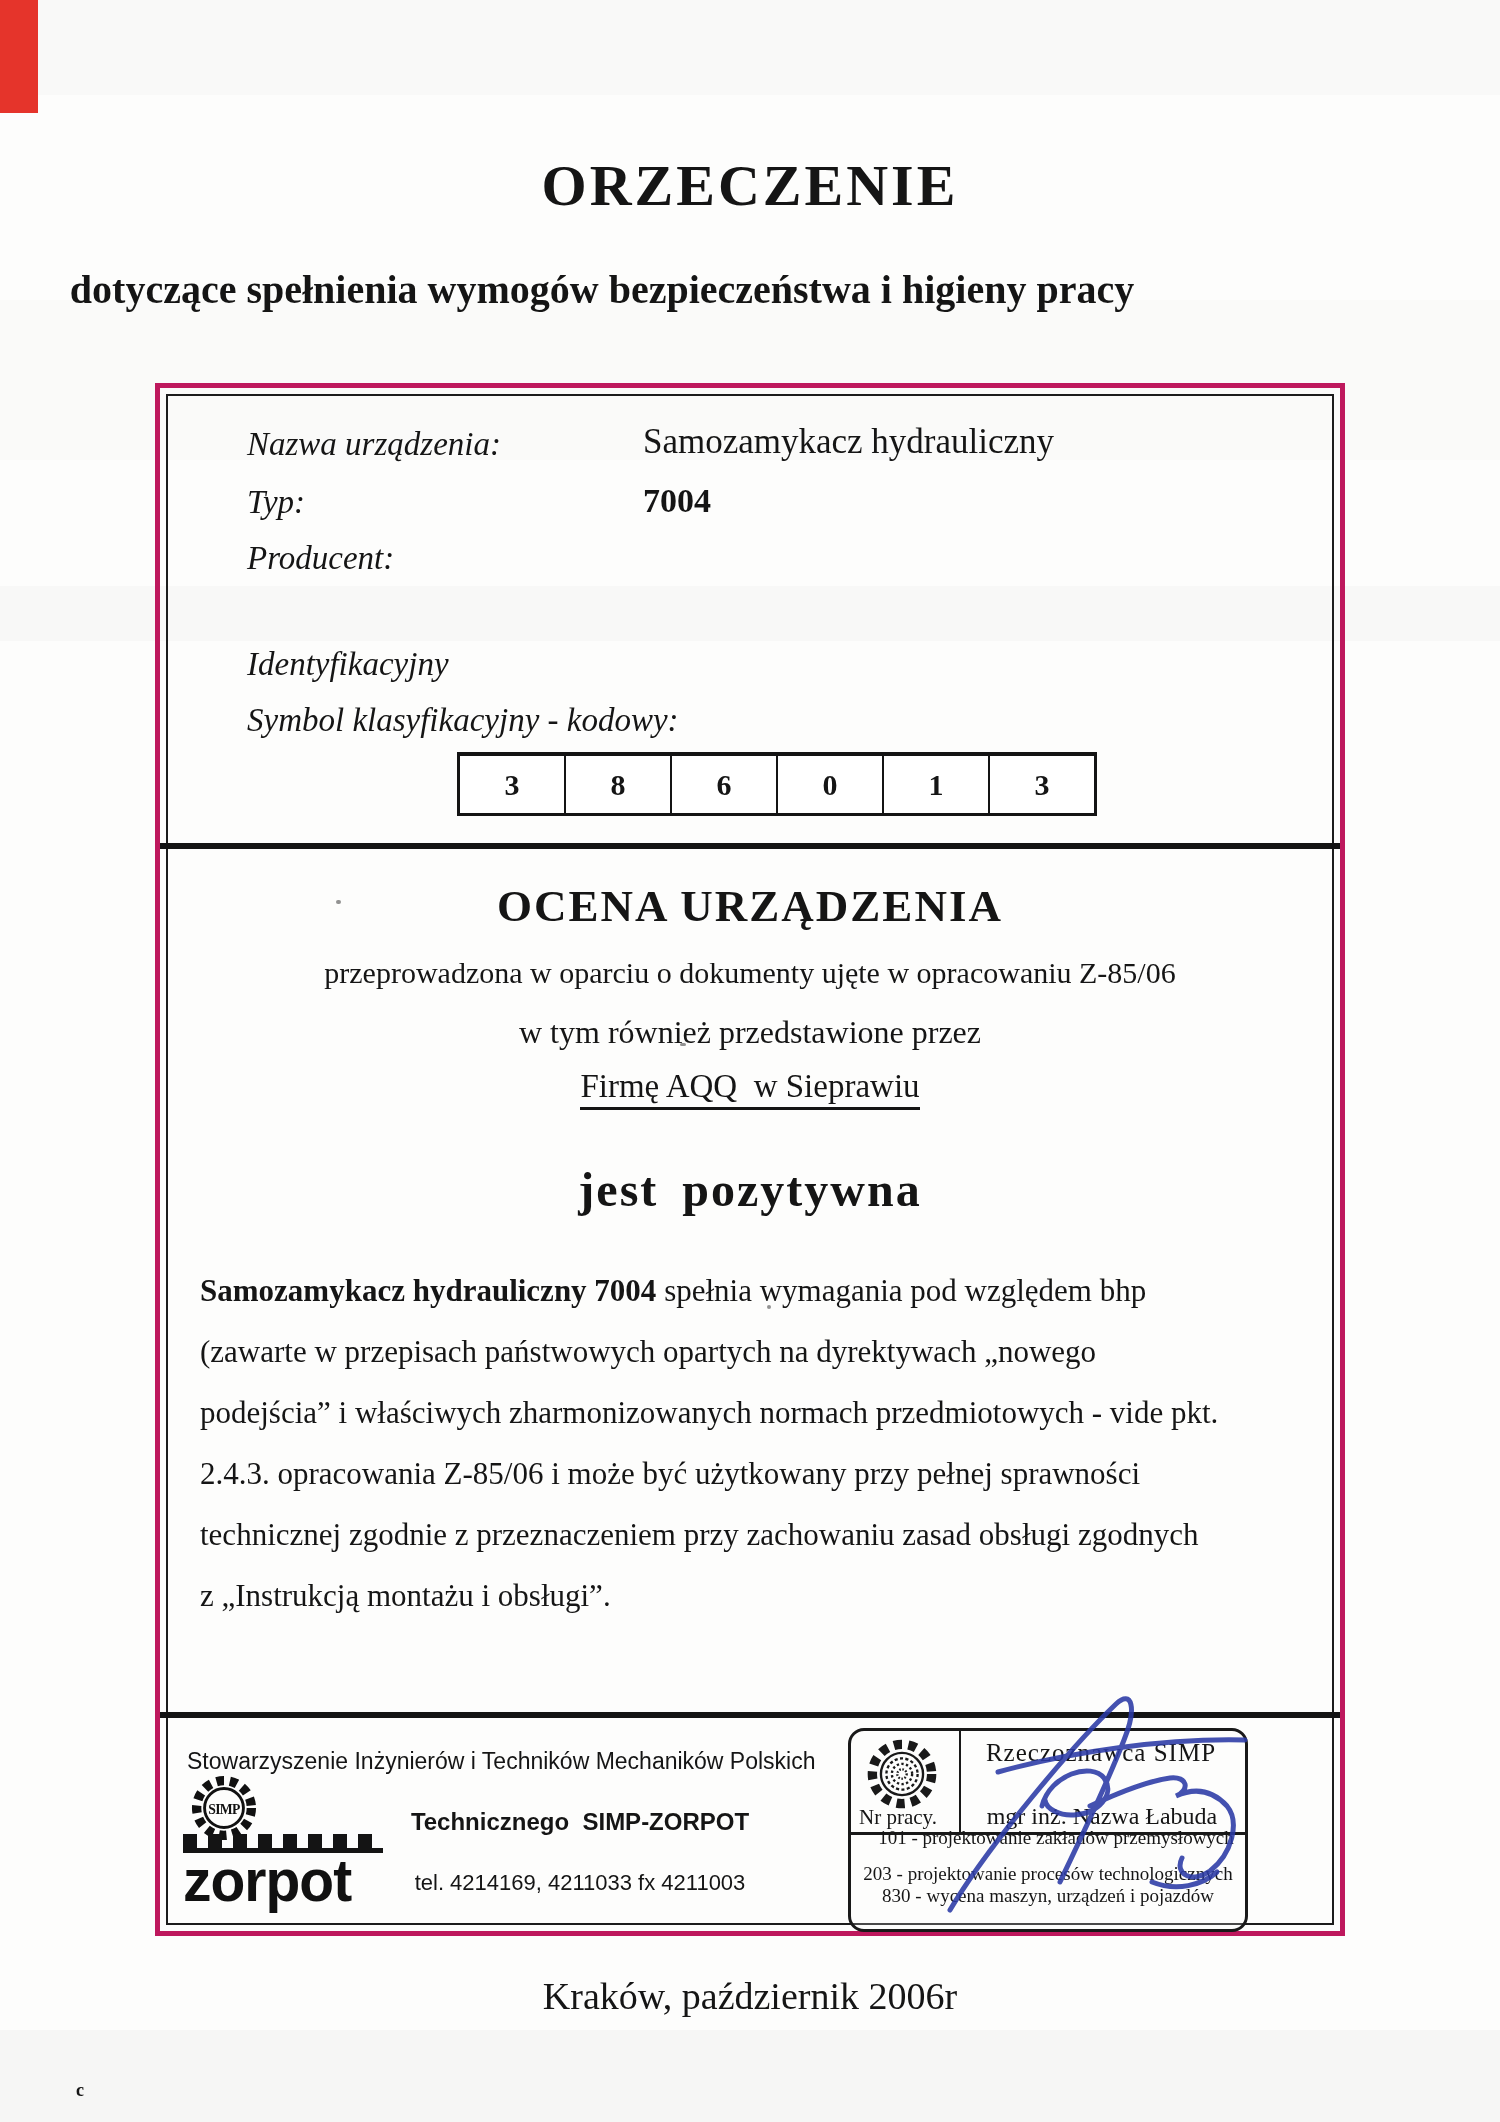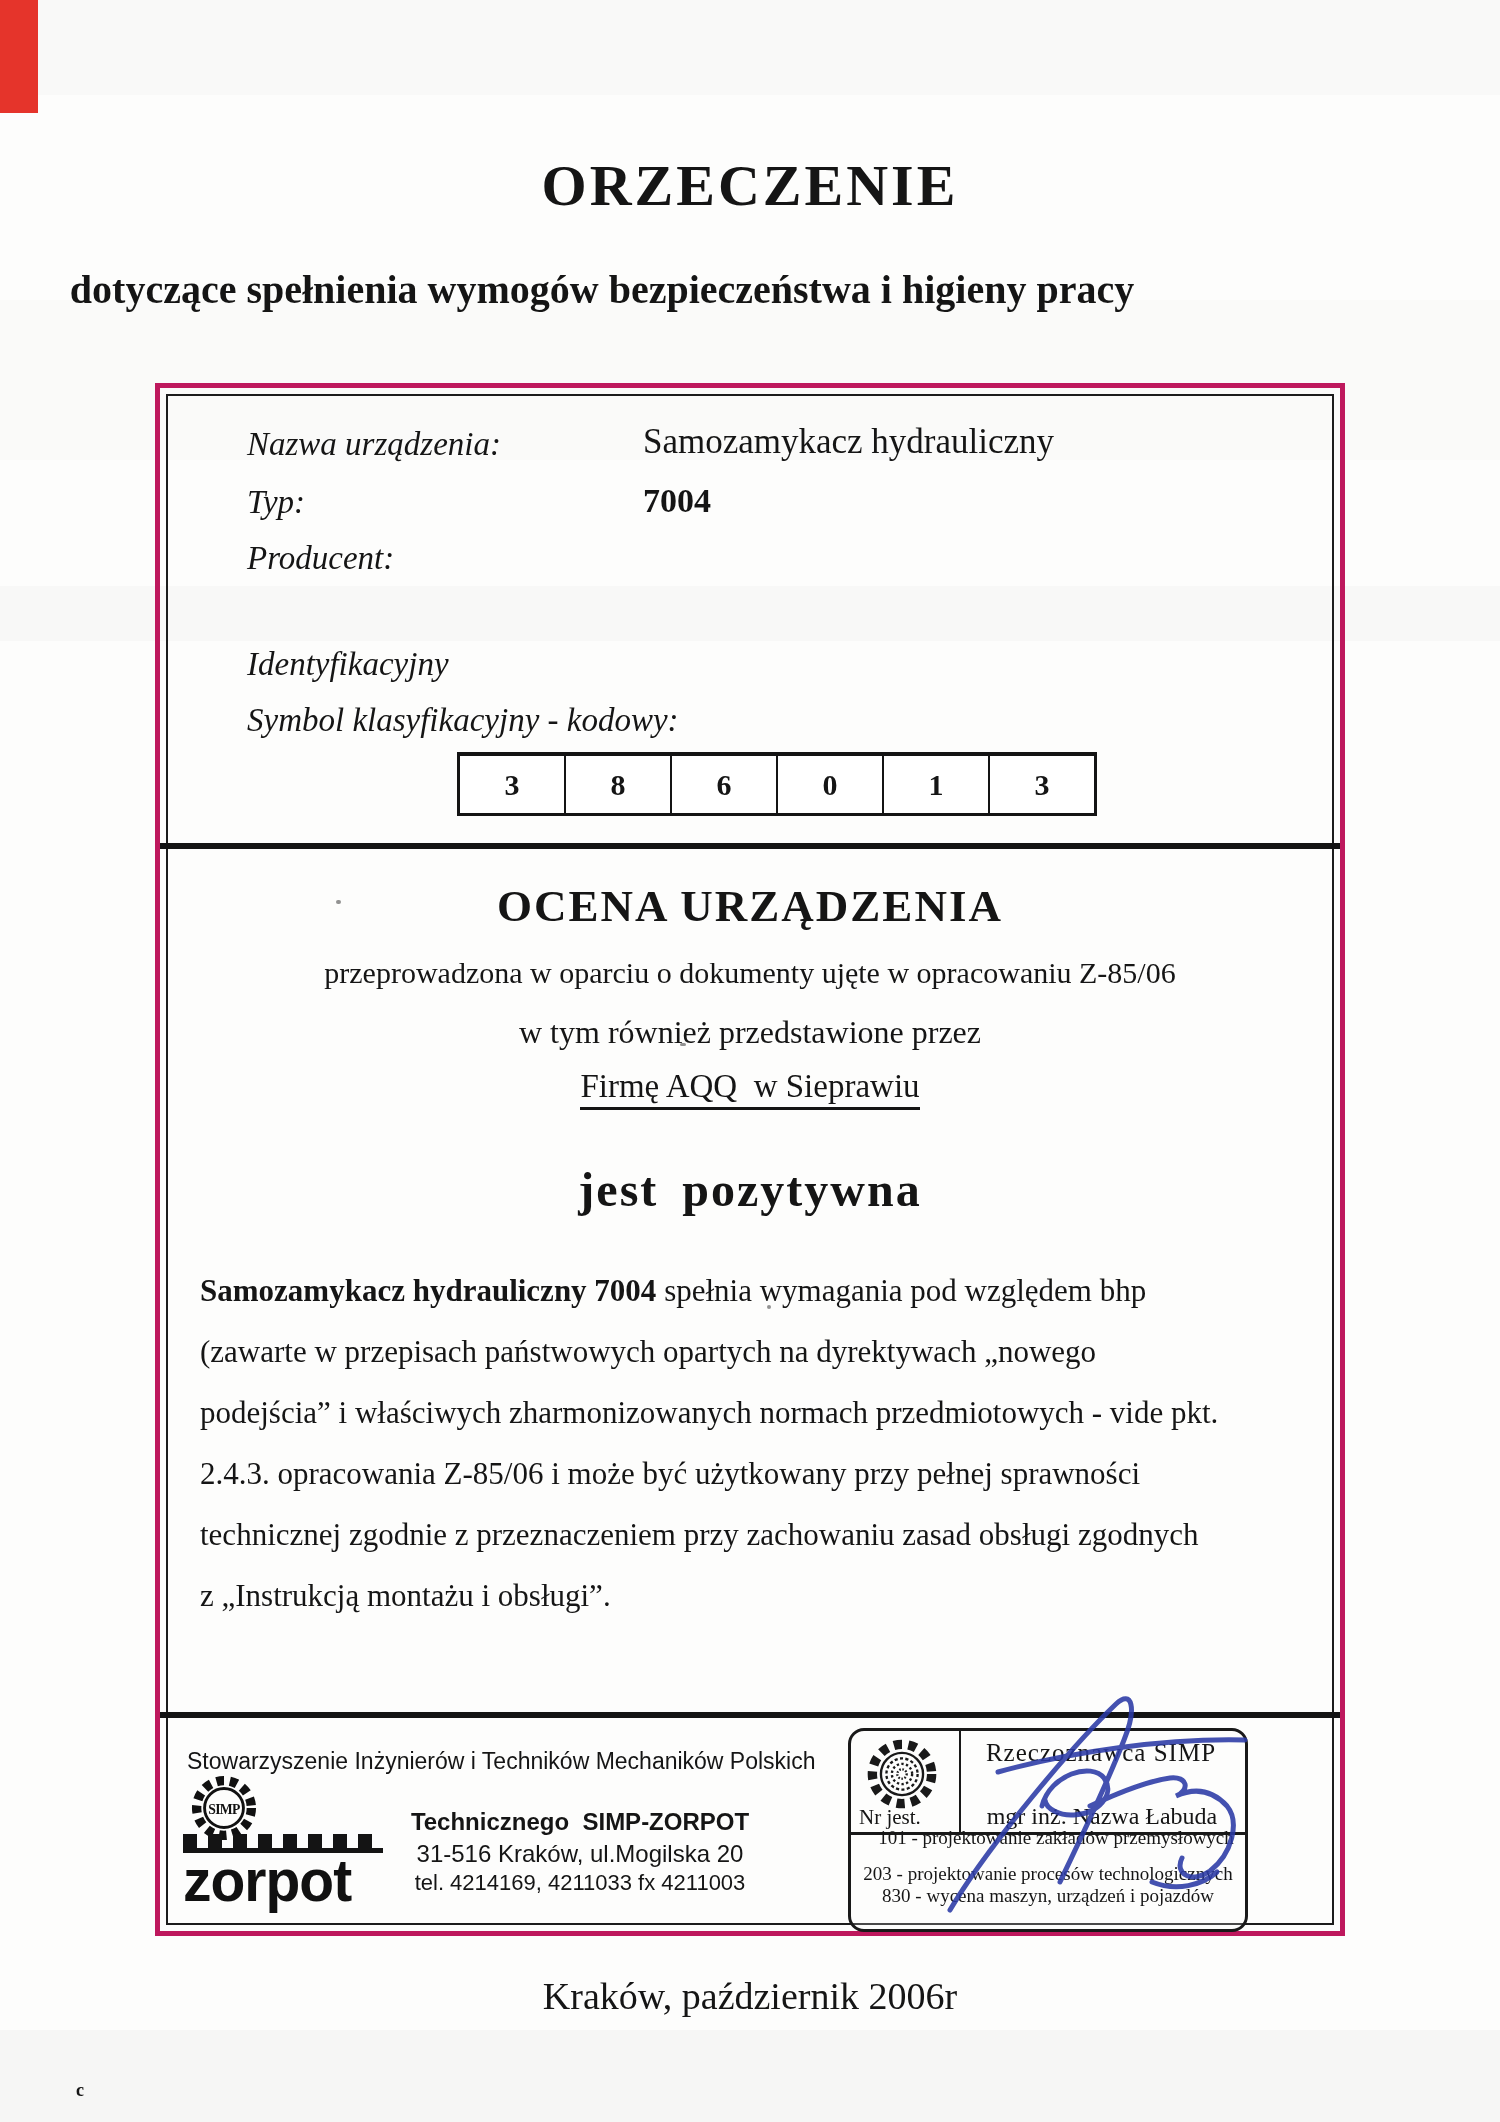--- a/index.html
+++ b/index.html
@@ -144,34 +144,33 @@
       <text x="50" y="58" font-size="19" text-anchor="middle" font-family="Liberation Serif, serif" font-weight="bold" fill="#111" letter-spacing="-1">SIMP</text>
     </svg>
 
     <div class="zorpot">
       <div class="zorpot-teeth"></div>
       <div class="zorpot-bar"></div>
       <div class="zorpot-word">zorpot</div>
     </div>
 
     <div class="fline fl2">Technicznego  SIMP-ZORPOT</div>
-    <div class="fline fl3">31-516 Kraków, ul.Mogilska 20</div>
     <div class="fline fl4">tel. 4214169, 4211033 fx 4211003</div>
 
     <div class="stamp">
       <svg class="stamp-gear" viewBox="0 0 100 100">
         <circle cx="50" cy="50" r="38" fill="none" stroke="#191919" stroke-width="12" stroke-dasharray="10.5 8.2"></circle>
         <circle cx="50" cy="50" r="27" fill="none" stroke="#191919" stroke-width="3"></circle>
         <circle cx="50" cy="50" r="20" fill="none" stroke="#191919" stroke-width="3" stroke-dasharray="4 3"></circle>
         <circle cx="50" cy="50" r="13" fill="none" stroke="#191919" stroke-width="3" stroke-dasharray="3 3"></circle>
         <circle cx="50" cy="50" r="6" fill="none" stroke="#191919" stroke-width="3" stroke-dasharray="2 2"></circle>
       </svg>
       <div class="stamp-vline"></div>
       <div class="stamp-title">Rzeczoznawca SIMP</div>
-      <div class="stamp-cert">Nr jest.</div>
+      <div class="stamp-cert">Nr pracy.</div>
       <div class="stamp-name">mgr inż. Nazwa Łabuda</div>
       <div class="stamp-rule"></div>
       <div class="stamp-line sl0">101 - projektowanie zakładów przemysłowych</div>
       <div class="stamp-line sl1">203 - projektowanie procesów technologicznych</div>
       <div class="stamp-line sl2">830 - wycena maszyn, urządzeń i pojazdów</div>
     </div>
 
     <svg class="signature" viewBox="0 0 350 230">
       <g fill="none" stroke="#2b3aa6" stroke-width="5" stroke-linecap="round" opacity="0.88">
         <path d="M 78,84 C 150,64 245,50 325,52"></path>

